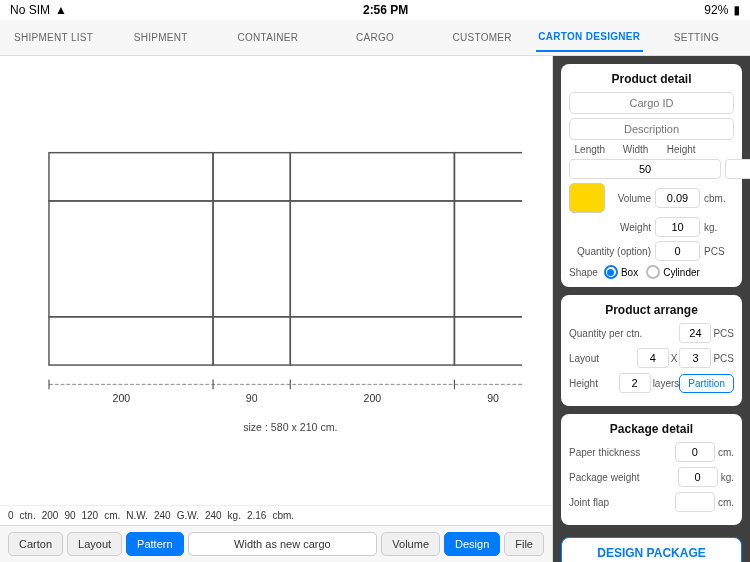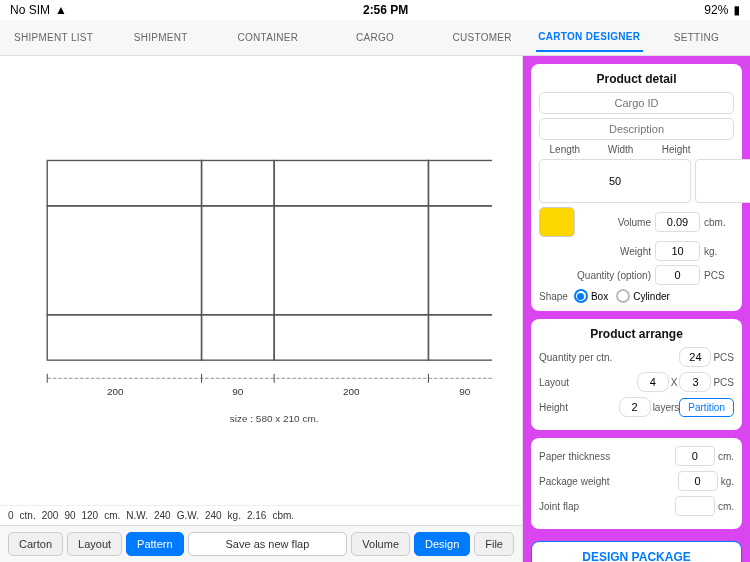--- a/index.html
+++ b/index.html
@@ -30,50 +30,50 @@
 
     
     .btn-row { display: flex; gap: 4px; padding: 6px 8px; background: #f7f7f7; border-top: 1px solid #ddd; }
     .btn { border-radius: 5px; border: 1px solid #ccc; background: #f0f0f0; padding: 5px 10px; font-size: 11px; cursor: pointer; color: #333; }
     .btn.active-blue { background: #007AFF; color: #fff; border-color: #007AFF; }
     .btn.design-btn { background: #007AFF; color: #fff; border-color: #007AFF; }
     .btn.save-btn { flex: 1; text-align: center; background: #fff; }
     .btn.report-btn { background: #f0f0f0; }
 
     
-    .right-panel { width: 228px; background: #d946ef; border-left: 1px solid #ddd; overflow-y: auto; padding: 8px; display: flex; flex-direction: column; gap: 8px; }
+    .right-panel { width: 198px; background: #404040; border-left: 1px solid #ddd; overflow-y: auto; padding: 8px; display: flex; flex-direction: column; gap: 8px; }
 
     .section-title { font-weight: 700; font-size: 12px; text-align: center; color: #111; margin-bottom: 6px; }
 
     .form-card { background: #fff; border-radius: 8px; padding: 8px; }
 
     .input-field { border: 1px solid #ddd; border-radius: 5px; padding: 4px 8px; font-size: 11px; width: 100%; background: #fff; color: #999; text-align: center; margin-bottom: 4px; }
 
     .dims-row { display: flex; align-items: center; gap: 4px; margin-bottom: 4px; }
     .dim-label { font-size: 10px; color: #555; text-align: center; flex: 1; }
-    .dim-val { border: 1px solid #ddd; border-radius: 4px; padding: 15px 4px; font-size: 11px; text-align: center; background: #fff; flex: 1; }
+    .dim-val { border: 1px solid #ddd; border-radius: 4px; padding: 3px 4px; font-size: 11px; text-align: center; background: #fff; flex: 1; }
 
     .color-swatch { width: 36px; height: 30px; background: #FFD700; border-radius: 5px; border: 1px solid #ccc; display: inline-block; }
 
     .volume-row { display: flex; align-items: center; gap: 4px; margin-bottom: 4px; }
     .vol-label { font-size: 10px; color: #555; flex: 1; text-align: right; }
     .vol-val { border: 1px solid #ddd; border-radius: 4px; padding: 3px 0; font-size: 11px; text-align: center; background: #fff; width: 45px; }
     .vol-unit { font-size: 10px; color: #555; width: 30px; }
 
     .shape-row { display: flex; align-items: center; gap: 6px; margin-top: 4px; }
     .shape-label { font-size: 10px; color: #555; }
     .radio-group { display: flex; gap: 8px; align-items: flex-start; }
     .radio-item { display: flex; align-items: center; gap: 3px; font-size: 10px; }
     .radio-circle { width: 14px; height: 14px; border-radius: 50%; border: 2px solid #007AFF; display: flex; align-items: center; justify-content: center; }
     .radio-circle.selected::after { content: ''; width: 7px; height: 7px; background: #007AFF; border-radius: 50%; }
     .radio-circle.empty { border-color: #bbb; }
 
     .arrange-row { display: flex; align-items: center; justify-content: space-between; margin-bottom: 5px; }
     .arr-label { font-size: 10px; color: #555; flex: 1.5; }
-    .arr-val { border: 1px solid #ddd; border-radius: 8px; padding: 3px 5px; font-size: 11px; text-align: center; background: #fff; width: 32px; }
+    .arr-val { border: 1px solid #ddd; border-radius: 3px; padding: 3px 5px; font-size: 11px; text-align: center; background: #fff; width: 32px; }
     .arr-unit { font-size: 10px; color: #555; margin-left: 2px; }
     .arr-x { font-size: 10px; color: #555; margin: 0 2px; }
 
     .partition-btn { background: #fff; border: 1px solid #007AFF; color: #007AFF; border-radius: 5px; padding: 3px 8px; font-size: 10px; cursor: pointer; }
 
     .pkg-row { display: flex; align-items: center; justify-content: space-between; margin-bottom: 5px; }
     .pkg-label { font-size: 10px; color: #555; flex: 1.5; }
     .pkg-val { border: 1px solid #ddd; border-radius: 4px; padding: 3px 5px; font-size: 11px; text-align: center; background: #fff; width: 40px; }
     .pkg-unit { font-size: 10px; color: #555; margin-left: 3px; }
 
@@ -170,21 +170,21 @@
       <span>240</span>
       <span>kg.</span>
       <span>2.16</span>
       <span>cbm.</span>
     </div>
 
     <div class="btn-row">
       <button class="btn">Carton</button>
       <button class="btn">Layout</button>
       <button class="btn active-blue">Pattern</button>
-      <button class="btn save-btn" style="flex:1;">Save as new flap</button>
+      <button class="btn save-btn" style="flex:1;">Width as new cargo</button>
       <button class="btn report-btn">Volume</button>
       <button class="btn design-btn">Design</button>
       <button class="btn">File</button>
     </div>
   </div>
 
   <div class="right-panel">
 
     <div class="form-card">
       <div class="section-title">Product detail</div>
@@ -263,20 +263,21 @@
 
       <div class="arrange-row">
         <span class="arr-label">Height</span>
         <input class="arr-val" type="text" value="2" style="">
         <span class="arr-unit">layers</span>
         <button class="partition-btn">Partition</button>
       </div>
     </div>
 
     <div class="form-card">
+      <div class="section-title">Package detail</div>
 
       <div class="pkg-row">
         <span class="pkg-label">Paper thickness</span>
         <input class="pkg-val" type="text" value="0" style="">
         <span class="pkg-unit">cm.</span>
       </div>
 
       <div class="pkg-row">
         <span class="pkg-label">Package weight</span>
         <input class="pkg-val" type="text" value="0" style="">

